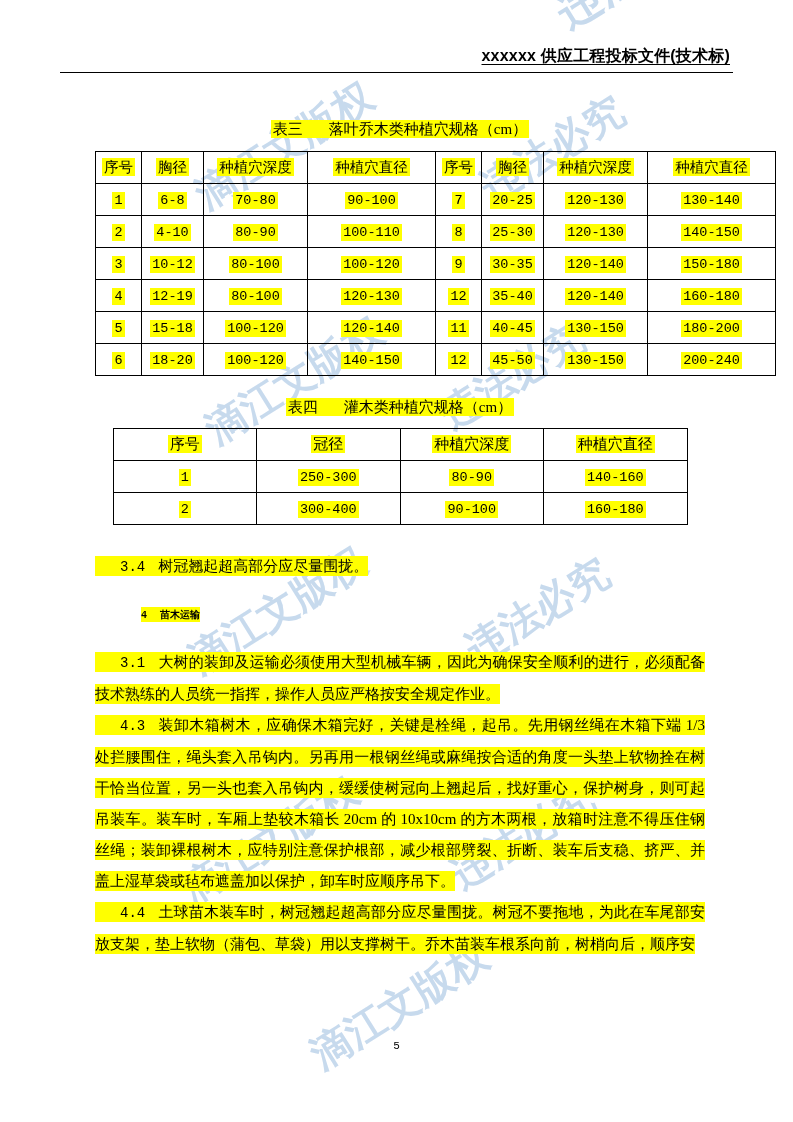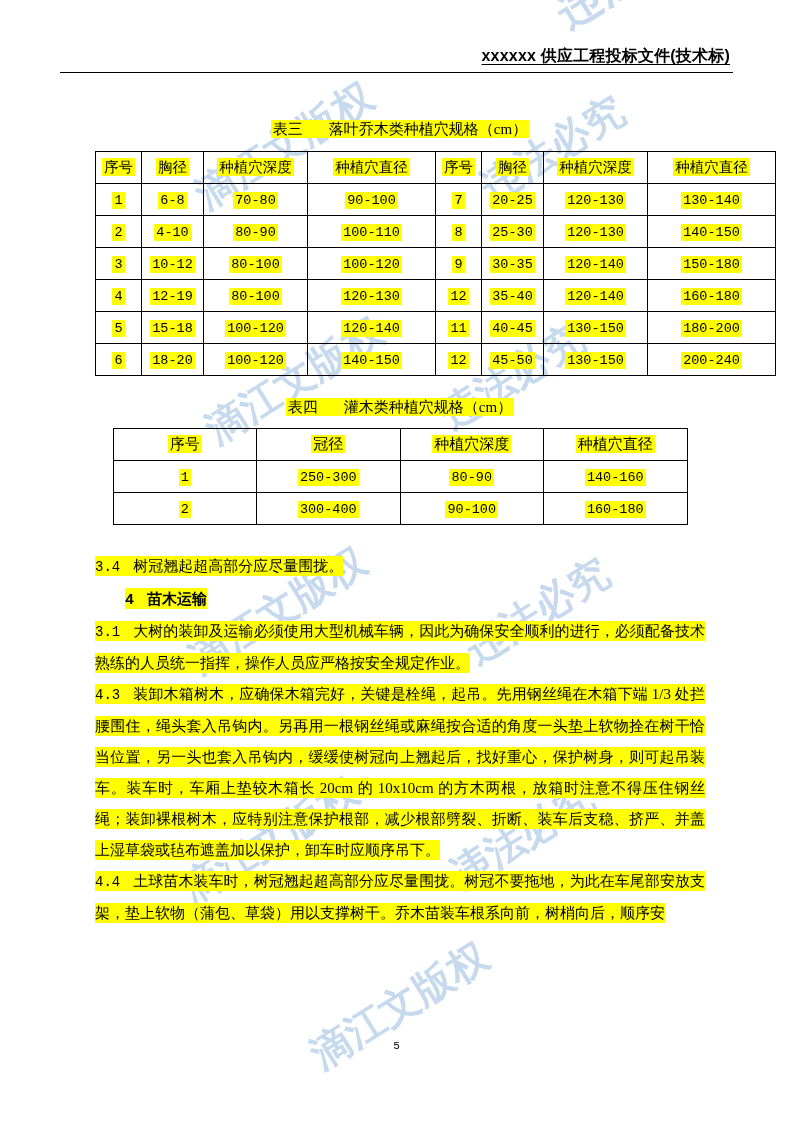--- a/index.html
+++ b/index.html
@@ -116,27 +116,27 @@
   
   .para {
     font-size: 15px;
     line-height: 31px;
     margin: 0;
     text-align: justify;
     text-justify: inter-ideograph;
     font-family: "Liberation Serif", "DejaVu Serif", serif;
   }
   .para .hl { padding: 2px 0; box-decoration-break: clone; -webkit-box-decoration-break: clone; }
-  .para .idx { font-family: "Liberation Mono", "DejaVu Sans Mono", monospace; font-size: 14px; }
+  .para .idx { font-family: "Liberation Mono", "DejaVu Sans Mono", monospace; font-size: 14px; padding-left: 25px; }
   .sp { display: inline-block; width: 13px; }
 
   .heading {
-    font-size: 15px;
+    font-size: 10px;
     line-height: 31px;
-    margin: 0;
+    margin: 16px;
     font-weight: bold;
     padding-left: 30px;
     font-family: "Liberation Sans", "DejaVu Sans", sans-serif;
   }
   .heading .hl { padding: 2px 0; }
   .heading .idx { font-family: "Liberation Mono", "DejaVu Sans Mono", monospace; }
 
   .block-gap-sm { height: 10px; }
   .block-gap-md { height: 16px; }
 

